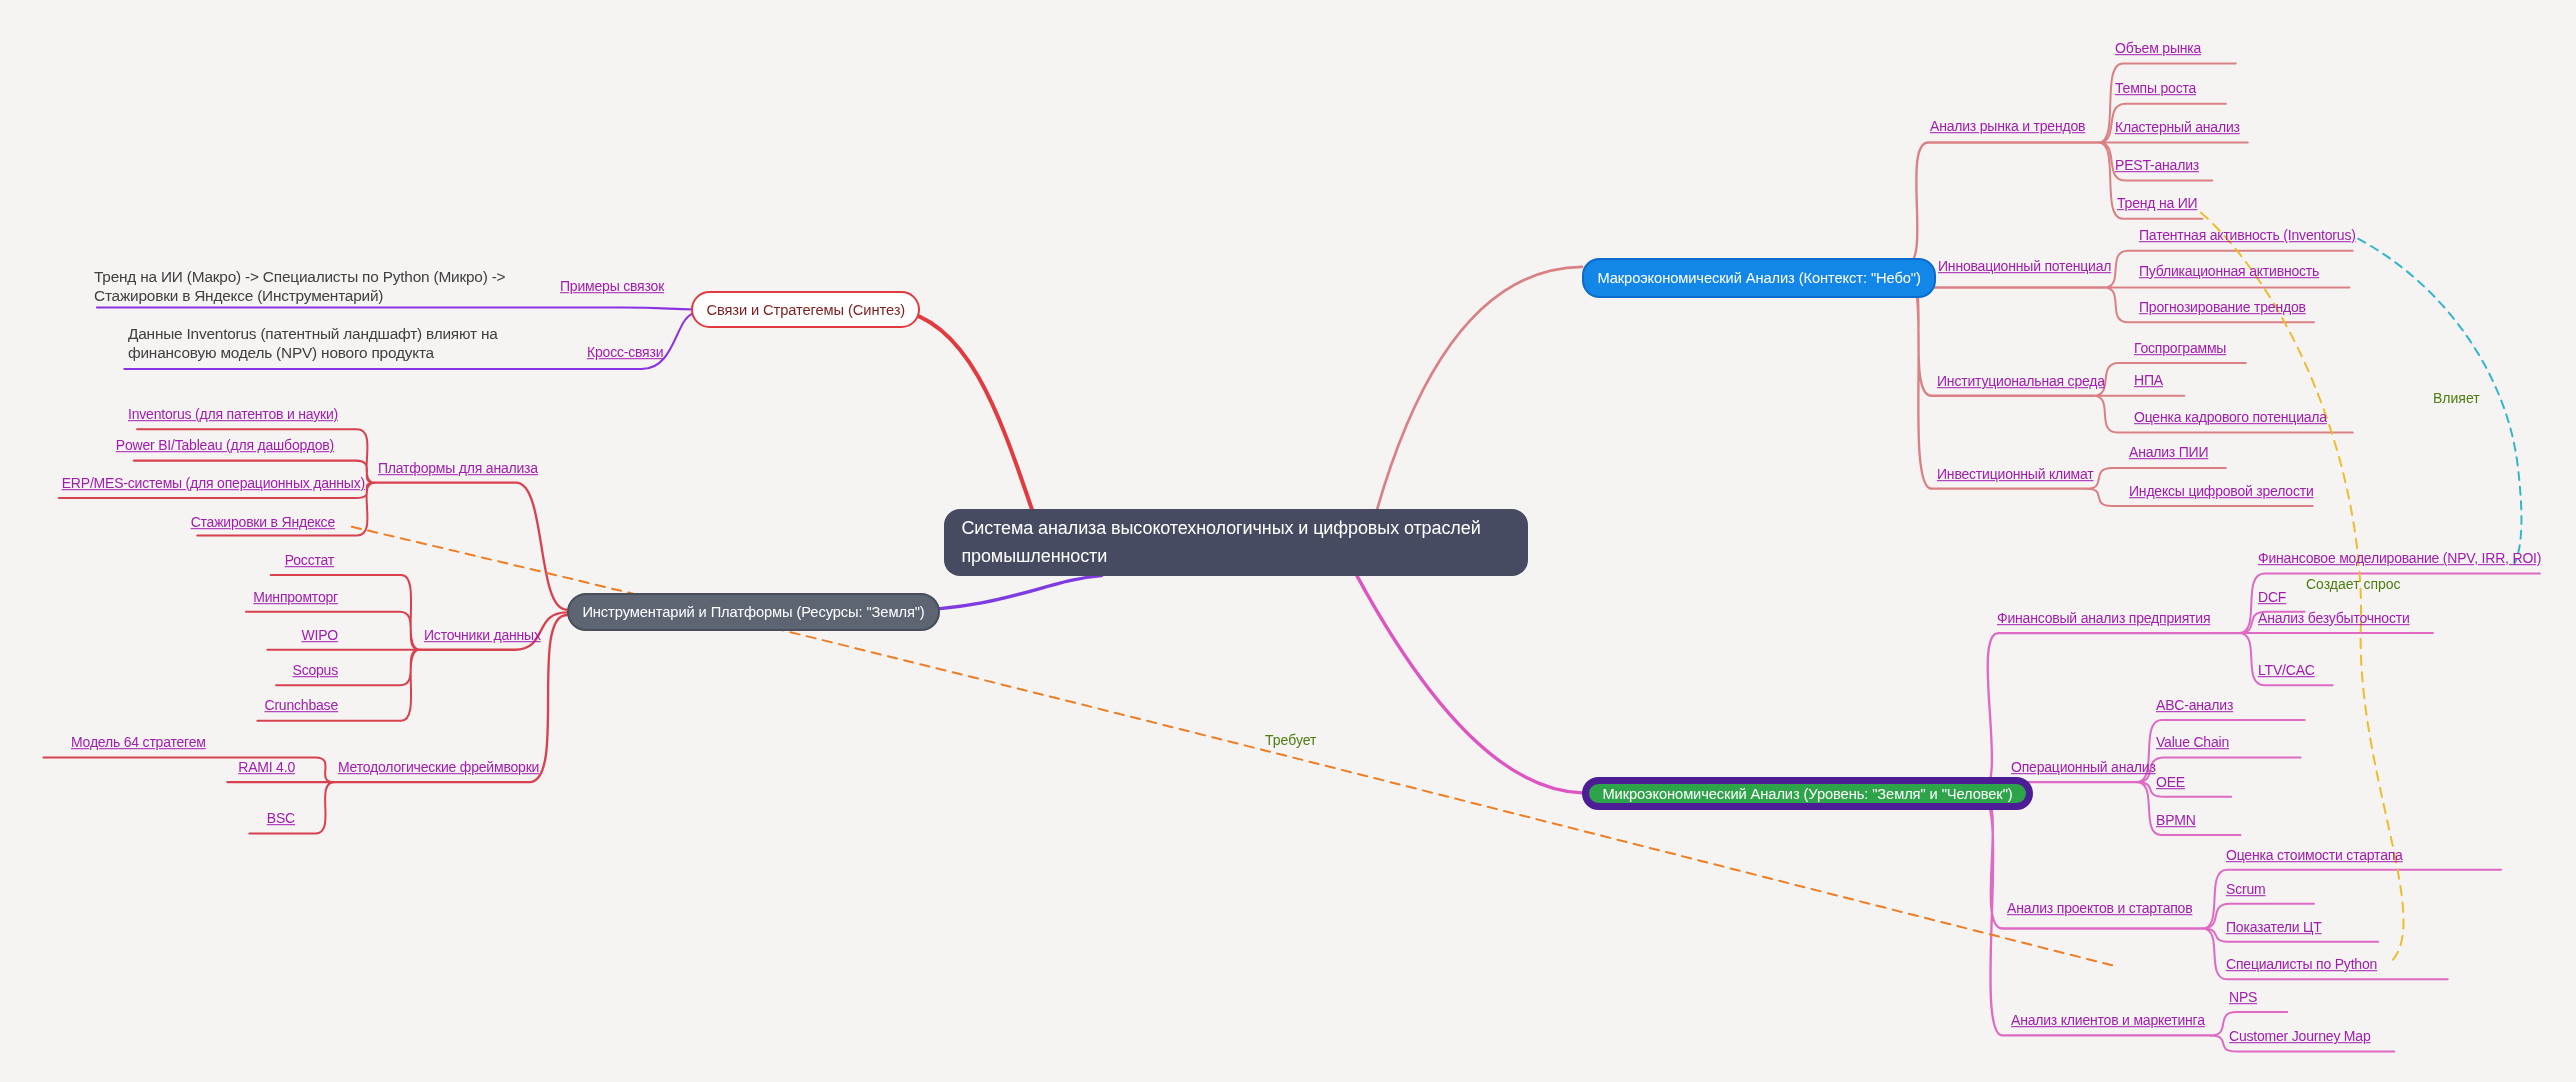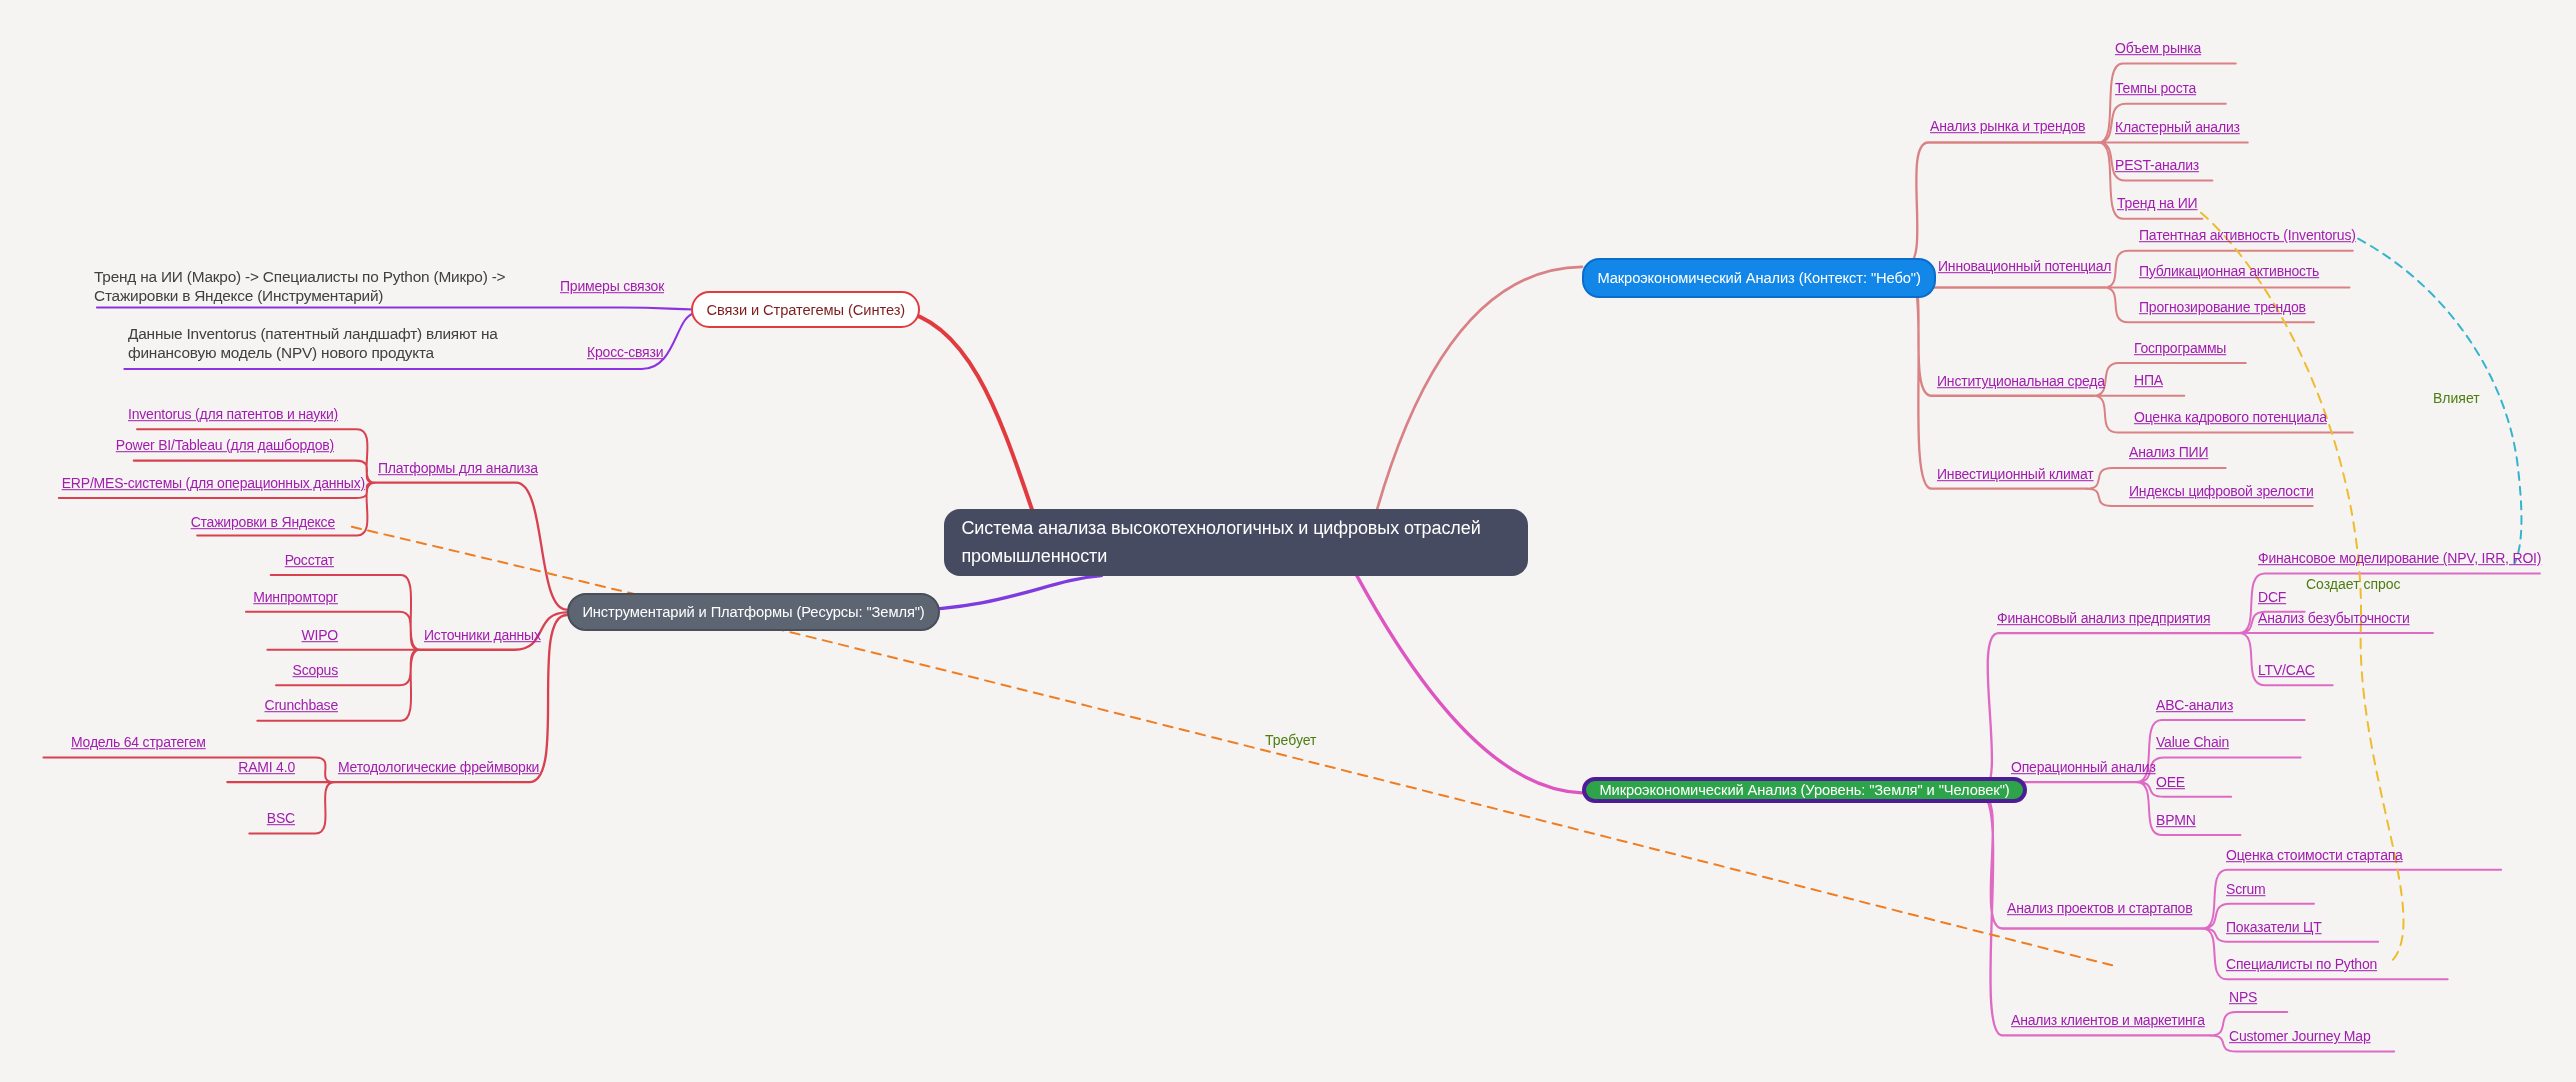--- a/index.html
+++ b/index.html
@@ -14,21 +14,21 @@
   .mtopic{position:absolute;font-size:15.4px;letter-spacing:-0.2px;color:#404040;line-height:19.4px;}
   .rel-label{position:absolute;font-size:14px;color:#4d7c0f;white-space:nowrap;transform:translate(0,-50%);}
 
   .node{position:absolute;display:flex;align-items:center;white-space:nowrap;
         font-size:14.7px;letter-spacing:-0.1px;color:#ffffff;border-radius:17.4px;
         padding:0 13.4px;box-sizing:border-box;}
   .node-central{left:944px;top:509px;width:584px;height:67px;background:#474b61;
         border:none;border-radius:16px;font-size:18px;line-height:1.55;color:#fff;
         white-space:normal;padding:0 17.4px;}
   .node-macro{left:1582px;top:250px;height:40px;background:#1287e8;border:2px solid #0b6ccb;margin-top:8px;}
-  .node-micro{left:1582px;top:777px;height:26px;background:#2ea44a;border:4px solid #4c1d95;}
+  .node-micro{left:1582px;top:777px;height:33px;background:#2ea44a;border:7px solid #4c1d95;}
   .node-tools{left:567px;top:593px;height:38px;background:#5d6573;border:2px solid #484e5a;border-radius:19.4px;}
   .node-synth{left:691px;top:291px;height:37px;background:#ffffff;border:2.3px solid #e13b40;
               color:#7f1d1d;border-radius:18.7px;}
 </style>
 </head>
 <body>
 
 <div class="canvas">
 
   <svg class="wires" viewBox="0 0 3854 1620" width="2576" height="1083">

